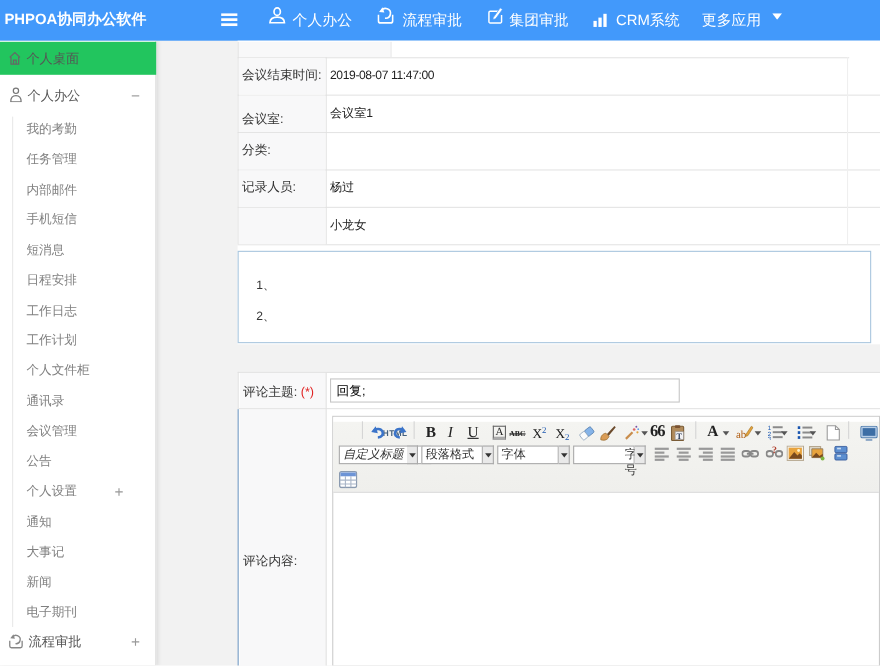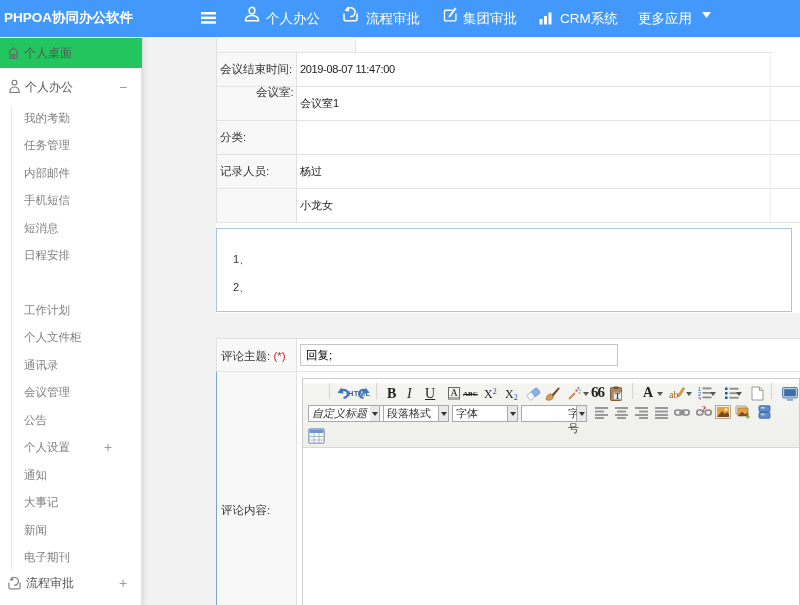--- a/index.html
+++ b/index.html
@@ -90,20 +90,21 @@
         <path d="M0.8 13.5 C0.8 9.9 2.8 8 5.5 8 C8.2 8 10.2 9.9 10.2 13.5 Z" fill="none" stroke="#777" stroke-width="1.1"></path>
       </svg>
     <div class="pm abs" style="left:119px;top:40px;height:20px;line-height:20px;">−</div>
     <div id="guide" class="abs"></div>
     <div class="sub abs" style="top:71px">我的考勤</div>
     <div class="sub abs" style="top:98px">任务管理</div>
     <div class="sub abs" style="top:126px">内部邮件</div>
     <div class="sub abs" style="top:153px">手机短信</div>
     <div class="sub abs" style="top:181px">短消息</div>
     <div class="sub abs" style="top:208px">日程安排</div>
+    <div class="sub abs" style="top:236px">工作日志</div>
     <div class="sub abs" style="top:263px">工作计划</div>
     <div class="sub abs" style="top:290px">个人文件柜</div>
     <div class="sub abs" style="top:318px">通讯录</div>
     <div class="sub abs" style="top:345px">会议管理</div>
     <div class="sub abs" style="top:373px">公告</div>
     <div class="sub abs" style="top:400px">个人设置</div>
     <div class="pm abs" style="left:104px;top:400px;height:20px;line-height:20px;">+</div>
     <div class="sub abs" style="top:428px">通知</div>
     <div class="sub abs" style="top:455px">大事记</div>
     <div class="sub abs" style="top:483px">新闻</div>
@@ -128,21 +129,21 @@
     <div class="hline abs" style="left:0;top:185px;width:584px;"></div>
     <div class="vline abs" style="left:0;top:1px;height:184px;"></div>
     <div class="vline abs" style="left:80px;top:15px;height:170px;"></div>
     <div class="vline abs" style="left:554px;top:15px;height:170px;background:#efefef;"></div>
     <div class="lblcell abs" style="top:16px;height:33px;"></div>
     <div class="lblcell abs" style="top:50px;height:33px;"></div>
     <div class="lblcell abs" style="top:84px;height:33px;"></div>
     <div class="lblcell abs" style="top:118px;height:33px;"></div>
     <div class="lblcell abs" style="top:152px;height:33px;"></div>
     <div class="lbl abs" style="left:4px;top:15px;height:34px;line-height:34px;">会议结束时间:</div>
-    <div class="lbl abs" style="left:4px;top:38px;height:34px;line-height:34px;margin-left:36px;">会议室:</div>
+    <div class="lbl abs" style="left:4px;top:55px;height:34px;line-height:34px;">会议室:</div>
     <div class="lbl abs" style="left:4px;top:83px;height:34px;line-height:34px;">分类:</div>
     <div class="lbl abs" style="left:4px;top:117px;height:34px;line-height:34px;">记录人员:</div>
     <div class="lbl abs" style="left:4px;top:151px;height:34px;line-height:34px;margin-top:36px;">审批人员:</div>
     <div class="val abs" style="left:84px;top:15px;height:34px;line-height:34px;font-size:11px;letter-spacing:-0.35px;">2019-08-07 11:47:00</div>
     <div class="val abs" style="left:84px;top:49px;height:34px;line-height:34px;">会议室1</div>
     <div class="val abs" style="left:84px;top:117px;height:34px;line-height:34px;">杨过</div>
     <div class="val abs" style="left:84px;top:151px;height:34px;line-height:34px;">小龙女</div>
     <div id="bluebox" class="abs">
       <div class="abs" style="left:16px;top:23px;">1、</div>
       <div class="abs" style="left:16px;top:51px;">2、</div>

